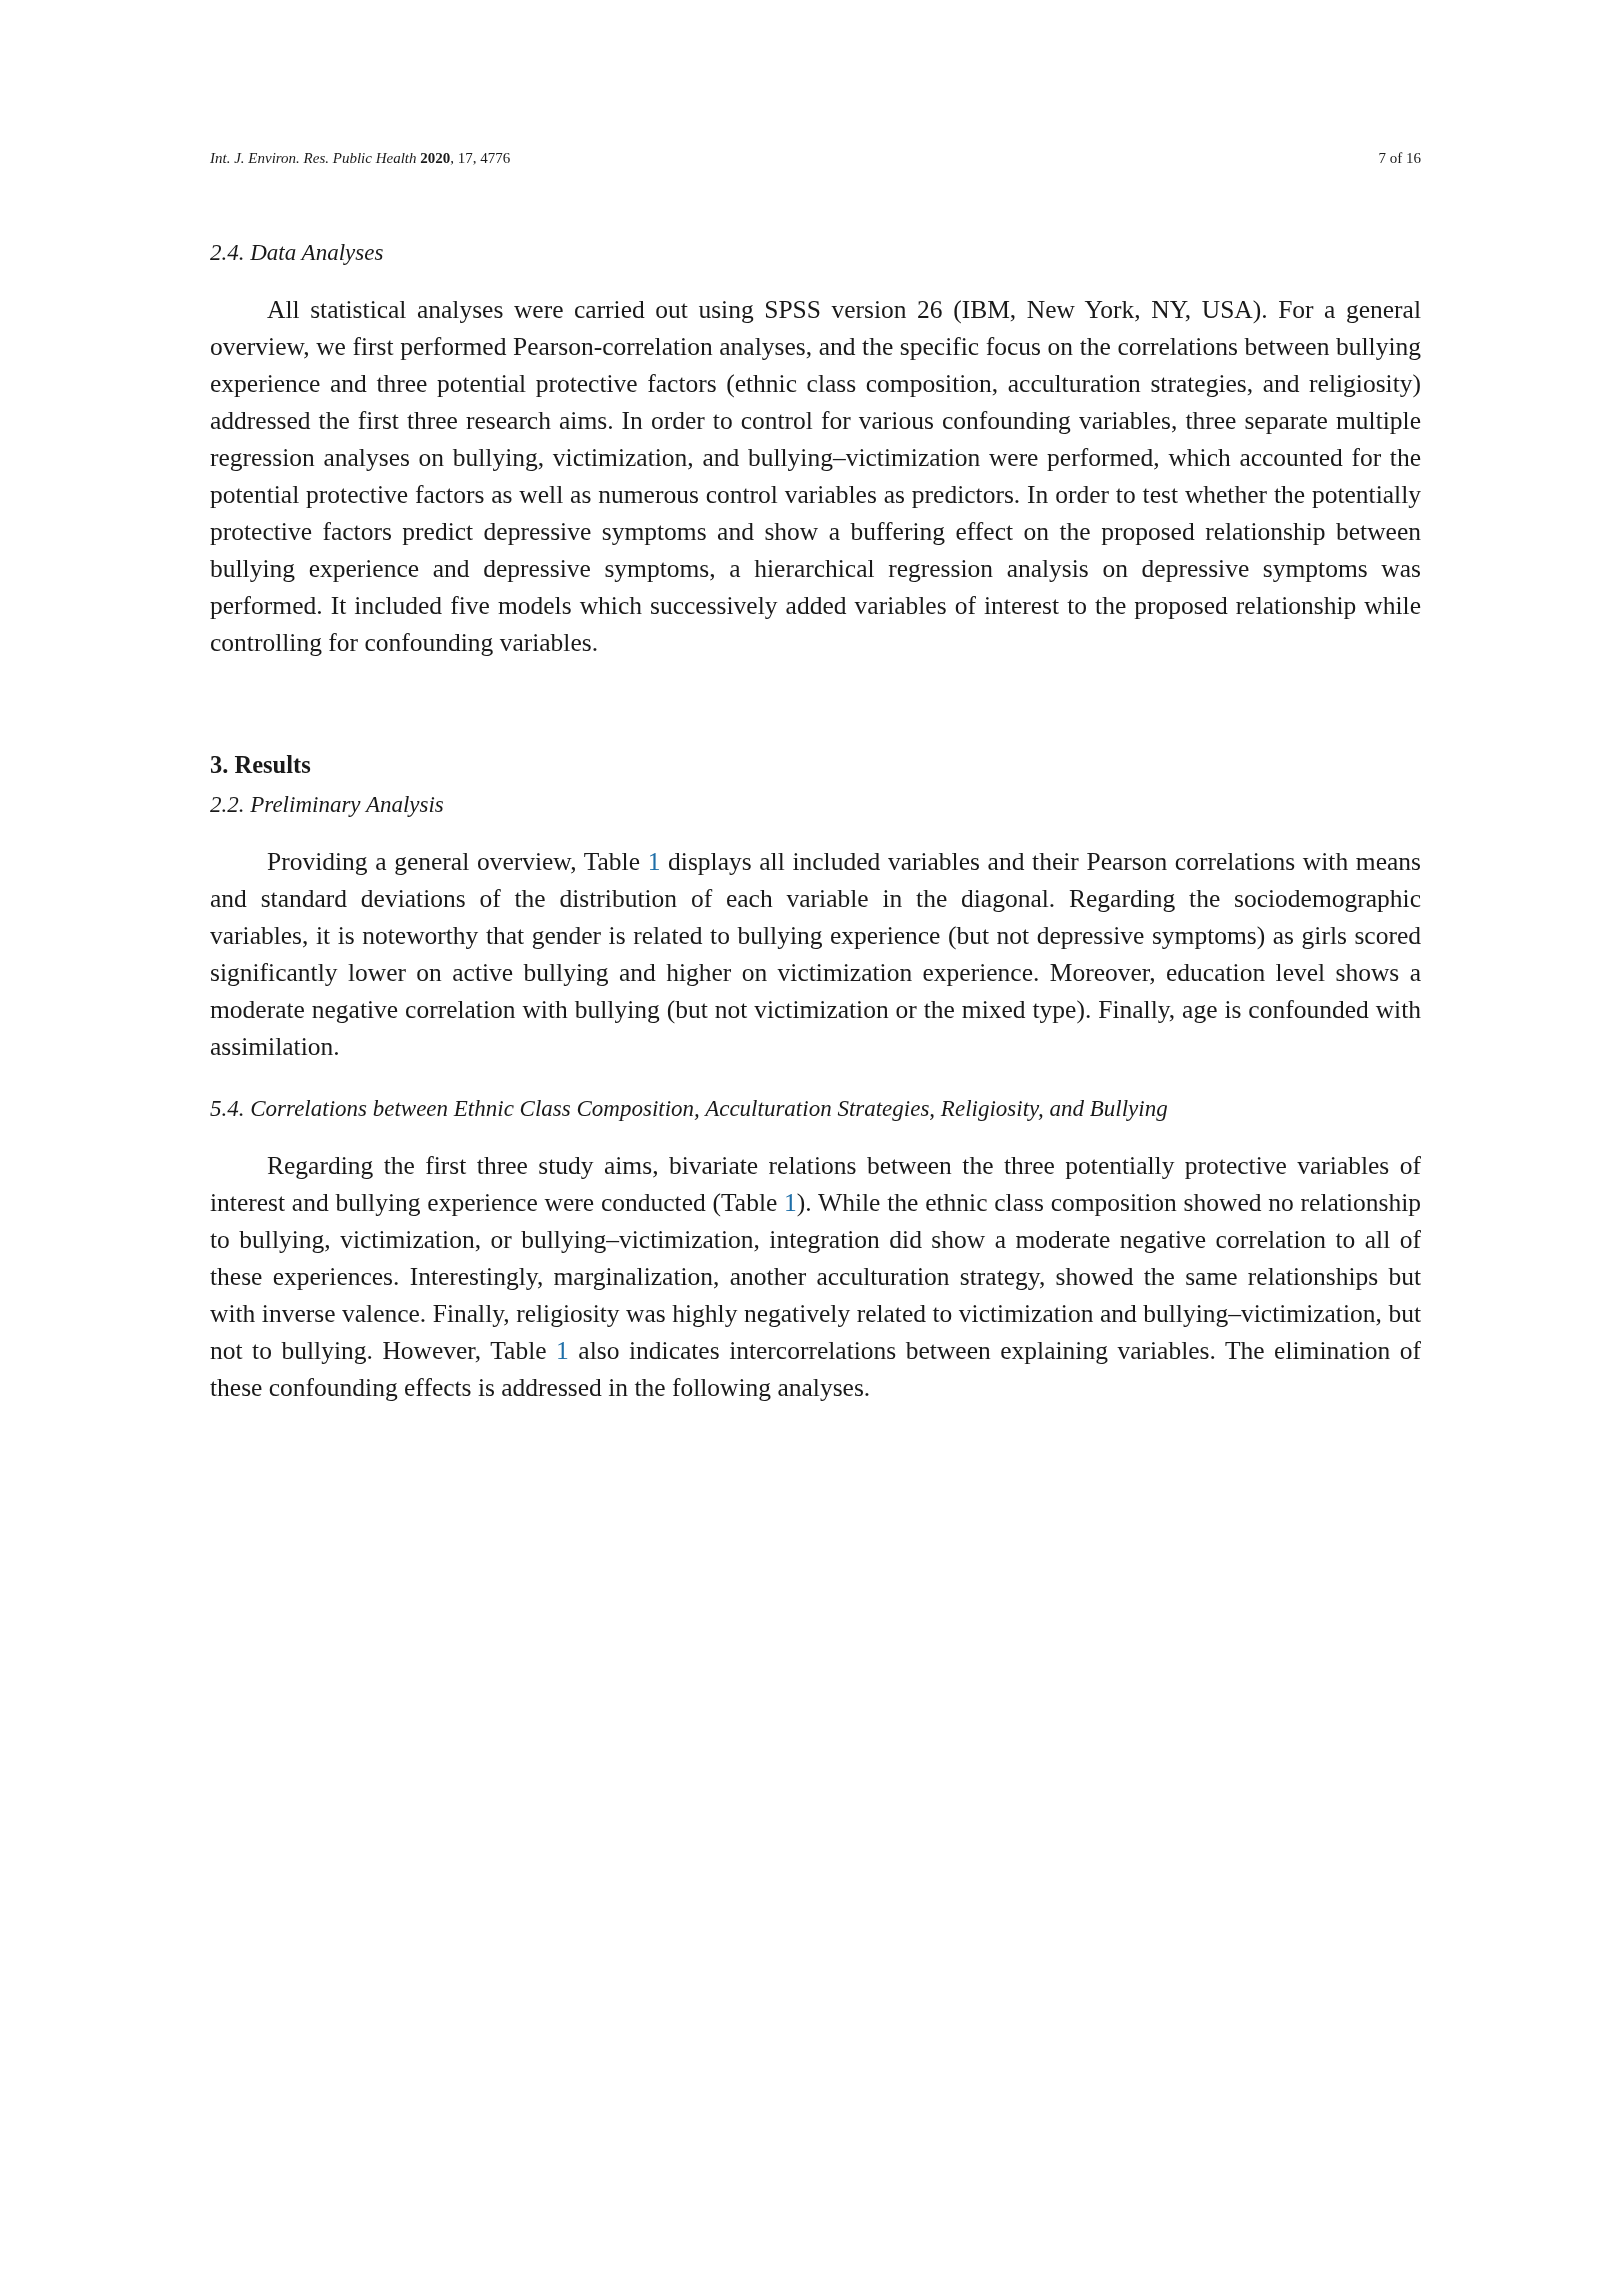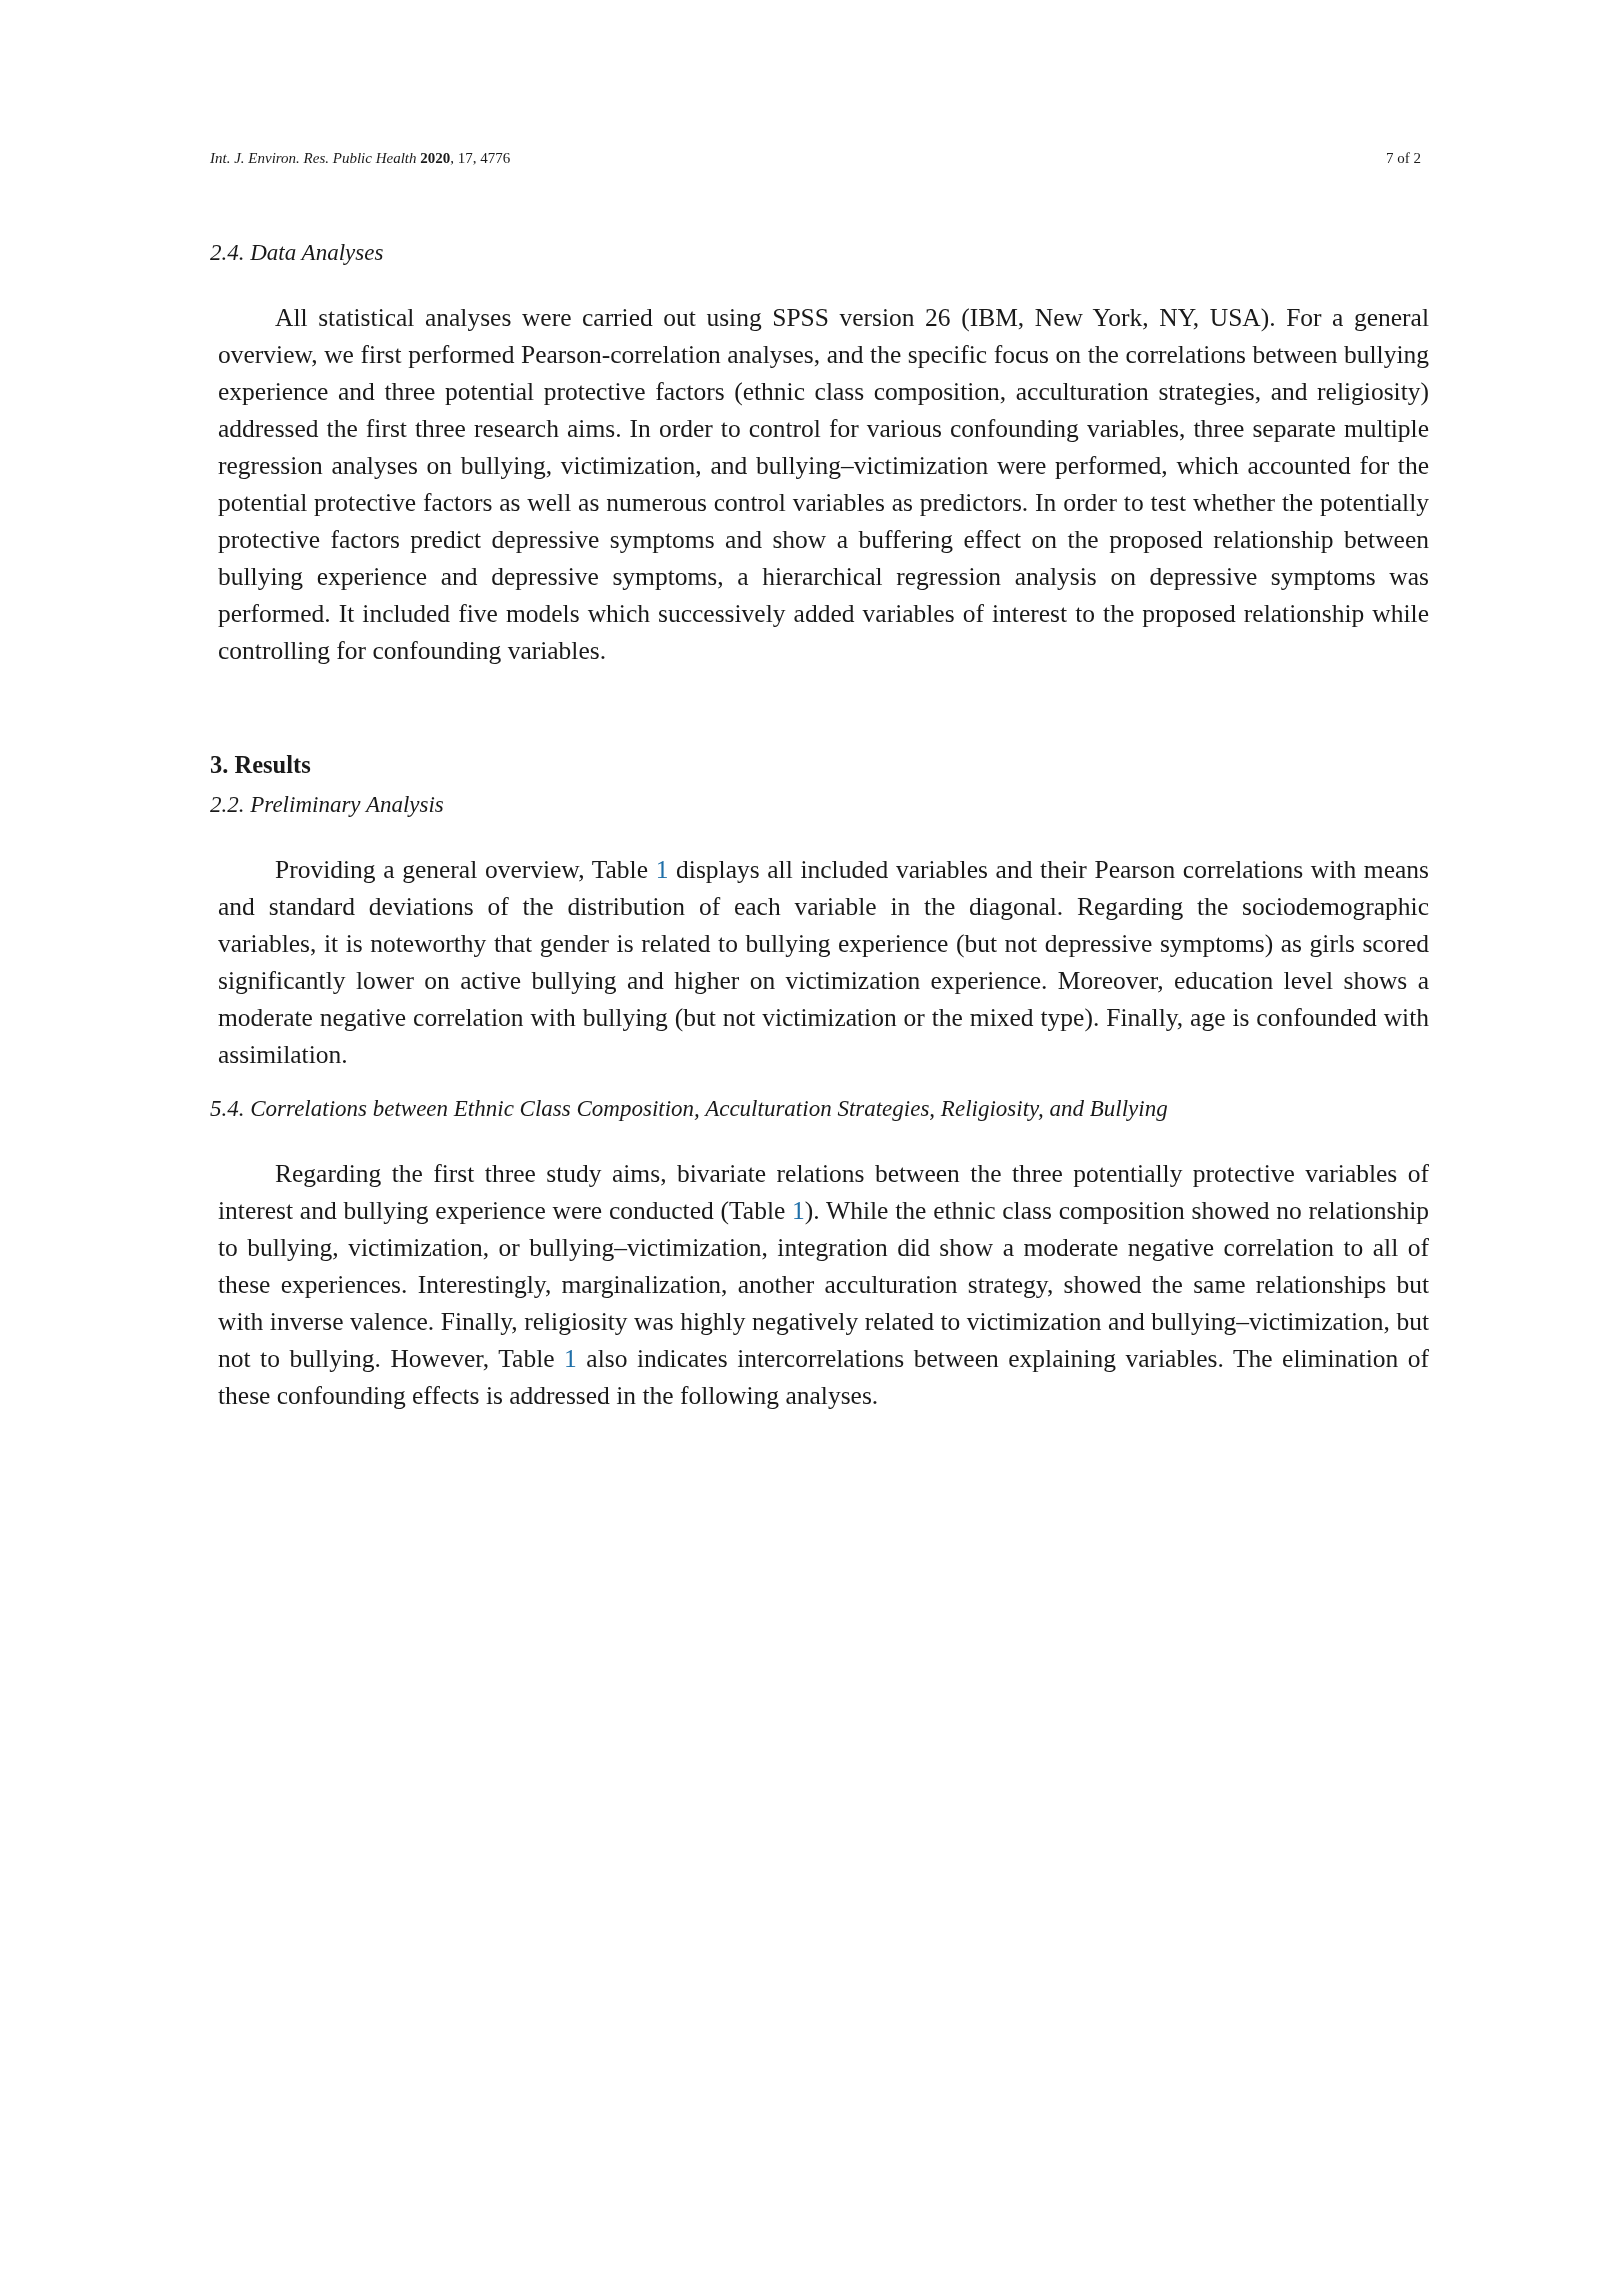--- a/index.html
+++ b/index.html
@@ -15,32 +15,32 @@
     }
     .running-head .journal { position: absolute; left: 0; top: 0; }
     .running-head .journal b { font-style: normal; font-weight: bold; }
     .running-head .journal .rest { font-style: normal; }
     .running-head .pageno { position: absolute; right: 0; top: 0; font-style: normal; }
     .subsec { font-style: italic; font-size: 23px; position: absolute; left: 0; }
     .sec { font-weight: bold; font-size: 24.5px; position: absolute; left: 0; }
     .para {
       position: absolute; left: 0; width: 1211px;
       font-size: 25.5px; line-height: 37px; text-align: justify;
-      text-indent: 57px; margin: 8px;
+      text-indent: 57px; margin: 0;
     }
     .ref { color: #1f6fa8; }
   </style>
 </head>
 <body>
 
 <div class="page">
 
   <div class="running-head">
     <span class="journal"><span>Int. J. Environ. Res. Public Health</span> <b>2020</b><span class="rest">, 17, 4776</span></span>
-    <span class="pageno">7 of 2</span>
+    <span class="pageno">7 of 16</span>
   </div>
 
   <div class="subsec" style="top:240px;">2.4. Data Analyses</div>
 
   <p class="para" style="top:291px;">All statistical analyses were carried out using SPSS version 26 (IBM, New York, NY, USA). For a general overview, we first performed Pearson-correlation analyses, and the specific focus on the correlations between bullying experience and three potential protective factors (ethnic class composition, acculturation strategies, and religiosity) addressed the first three research aims. In order to control for various confounding variables, three separate multiple regression analyses on bullying, victimization, and bullying–victimization were performed, which accounted for the potential protective factors as well as numerous control variables as predictors. In order to test whether the potentially protective factors predict depressive symptoms and show a buffering effect on the proposed relationship between bullying experience and depressive symptoms, a hierarchical regression analysis on depressive symptoms was performed. It included five models which successively added variables of interest to the proposed relationship while controlling for confounding variables.</p>
 
   <div class="sec" style="top:744px;margin-top:7px;">3. Results</div>
 
   <div class="subsec" style="top:792px;">2.2. Preliminary Analysis</div>
 

